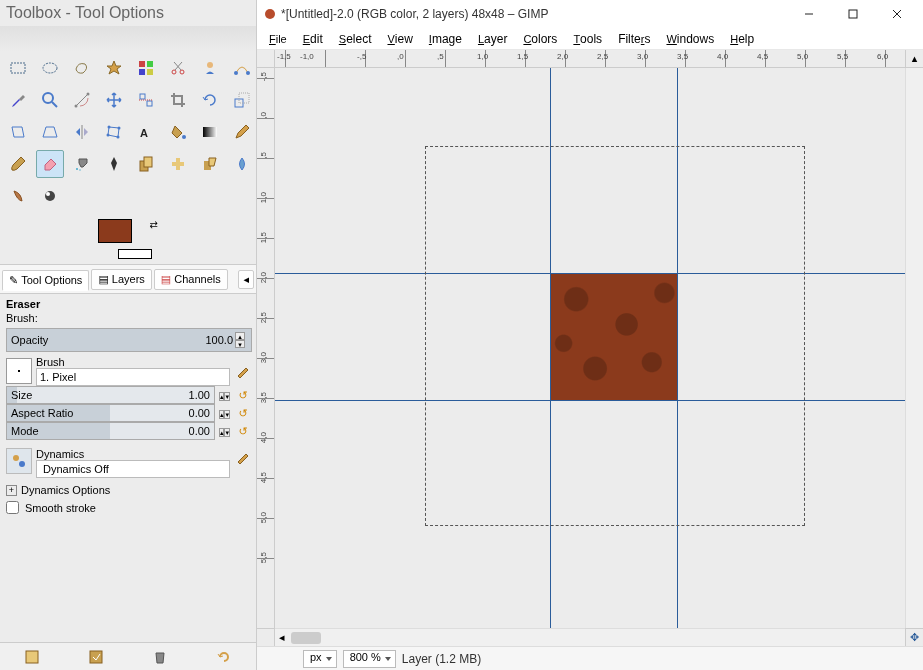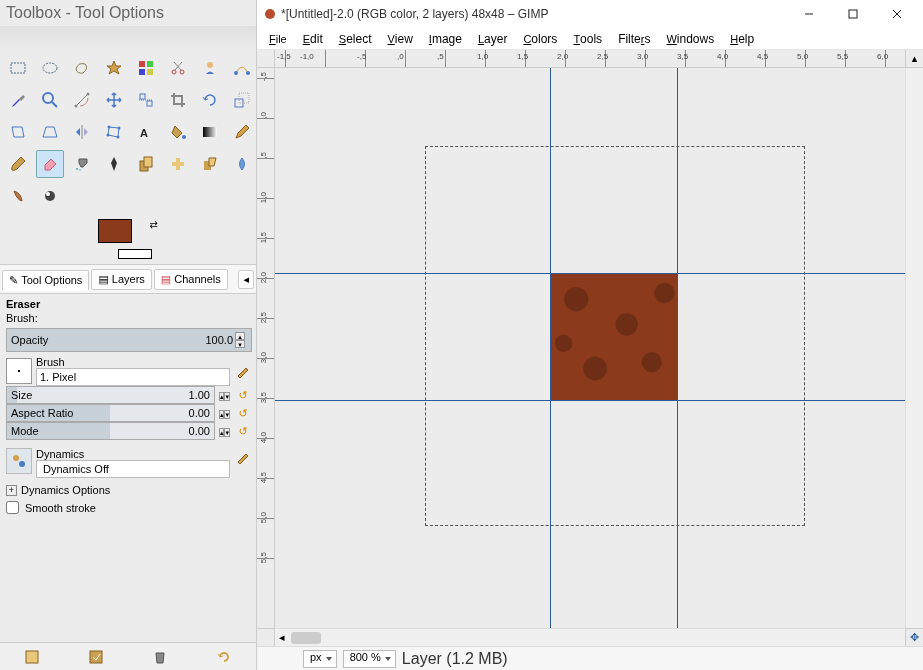--- a/index.html
+++ b/index.html
@@ -65,21 +65,21 @@
   .canvas-area { flex:1; background:#ececec; position:relative; overflow:hidden;}
   .vscroll { width:18px; background:#f0f0f0; border-left:1px solid #ddd;}
   .hscroll-row { height:18px; display:flex;}
   .qmask { width:18px;height:18px; background:#ececec; border-right:1px solid #ccc; border-top:1px solid #ccc;}
   .hscroll { flex:1; height:18px; background:#f0f0f0; border-top:1px solid #ddd; display:flex; align-items:center;}
   .hscroll .thumb { margin-left:2px; width:30px; height:12px; background:#ccc; border-radius:3px;}
   .nav-sq { width:18px;height:18px; background:#ececec; border-left:1px solid #ccc; border-top:1px solid #ccc; display:flex;align-items:center;justify-content:center; color:#2a5c9a; cursor:pointer;}
   .statusbar { height:24px; display:flex; align-items:center; background:#f6f6f6; padding:0 4px; gap:6px; border-top:1px solid #ddd;}
   .status-combo { height:18px; border:1px solid #bbb; background:#fff; padding:0 14px 0 6px; display:flex; align-items:flex-start; position:relative; cursor:pointer;}
   .status-combo::after { content:""; position:absolute; right:4px; top:6px; border-left:3px solid transparent;border-right:3px solid transparent;border-top:4px solid #555;}
-  .status-text { font-size:16px; color:#333;}
+  .status-text { font-size:12px; color:#333;}
 
   
   .canvas-content { position:absolute; left:150px; top:78px; width:380px; height:380px; border:1px dashed #555;}
   .guide-v1 { position:absolute; top:0; bottom:0; left:275px; width:0; border-left:1px solid #2a5c9a;}
   .guide-v2 { position:absolute; top:0; bottom:0; left:402px; width:0; border-left:1px solid #2a5c9a;}
   .guide-h1 { position:absolute; left:0; right:0; top:205px; height:0; border-top:1px solid #2a5c9a;}
   .guide-h2 { position:absolute; left:0; right:0; top:332px; height:0; border-top:1px solid #2a5c9a;}
   .tile { position:absolute; left:276px; top:206px; width:126px; height:126px; background:#8b3a1c; background-image:
      radial-gradient(circle at 20% 20%, #6e2e16 8%, transparent 9%),
      radial-gradient(circle at 60% 40%, #6e2e16 10%, transparent 11%),

